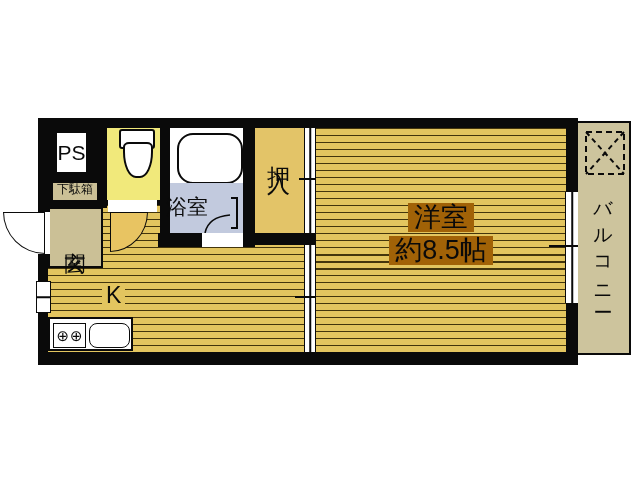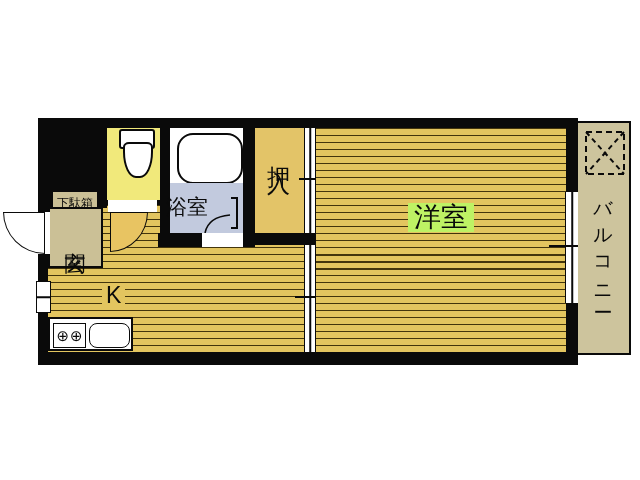--- a/index.html
+++ b/index.html
@@ -23,21 +23,21 @@
   .slider{position:absolute;background:#ffffff;border-left:1.5px solid #0a0a0a;border-right:1.5px solid #0a0a0a;box-sizing:border-box;}
   .slider .mid{position:absolute;left:50%;top:0;bottom:0;width:1.5px;background:#0a0a0a;transform:translateX(-50%);}
   .winh{position:absolute;background:#ffffff;border:1.5px solid #0a0a0a;box-sizing:border-box;}
   .winh .mid{position:absolute;top:50%;left:0;right:0;height:1.5px;background:#0a0a0a;transform:translateY(-50%);}
   .tick{position:absolute;background:#0a0a0a;height:2px;}
   
   .swing{position:absolute;border:1.5px solid #0a0a0a;box-sizing:border-box;}
   
   .lbl{position:absolute;color:#0a0a0a;white-space:nowrap;line-height:1;}
   .vtext{writing-mode:vertical-rl;text-orientation:mixed;}
-  .patch{background:#bef264;padding:1px 6px;display:inline-block;}
+  .patch{background:#a16207;padding:1px 6px;display:inline-block;}
   
   .toilet-tank{position:absolute;background:#fff;border:2px solid #0a0a0a;border-radius:3px;}
   .toilet-bowl{position:absolute;background:#fff;border:2px solid #0a0a0a;
                border-radius:6px 6px 13px 13px / 5px 5px 26px 26px;}
   .tub{position:absolute;background:#fff;border:2px solid #0a0a0a;border-radius:16px;}
   .sink{position:absolute;background:#fff;border:1.5px solid #0a0a0a;border-radius:8px;}
   .burners{position:absolute;border:1.5px solid #0a0a0a;background:#fff;display:flex;
            align-items:center;justify-content:center;gap:1px;font-size:15px;line-height:1;}
 </style>
 </head>
@@ -81,29 +81,33 @@
     </div>
   <div class="slider" style="left:304px;top:245px;width:12px;height:107px;">
       <div class="mid"></div>
     </div>
   <div class="tick" style="left:299px;top:178px;width:26px;"></div>
   <div class="tick" style="left:295px;top:296px;width:30px;"></div>
 
   <div class="wood" style="left:316px;top:128px;width:250px;height:224px;"></div>
   <div class="abs" style="left:316px;top:203px;width:250px;height:70px;text-align:center;">
     <div class="lbl patch" style="position:static;font-size:27px;margin-bottom:4px;">洋室</div><br>
+    <div class="lbl patch" style="position:static;font-size:27px;">約8.5帖</div>
   </div>
 
   <div class="slider" style="left:565px;top:192px;width:14px;height:111px;">
       <div class="mid" style="width:1.5px;"></div>
     </div>
   <div class="tick" style="left:549px;top:245px;width:42px;"></div>
 
+  <div class="abs white bx" style="left:55px;top:131px;width:33px;height:43px;display:flex;align-items:center;justify-content:center;">
+    <span class="lbl" style="position:static;font-size:21px;">PS</span>
+  </div>
 
-  <div class="abs tan bx" style="left:51px;top:190px;width:48px;height:21px;display:flex;align-items:flex-end;justify-content:center;">
+  <div class="abs tan bx" style="left:51px;top:181px;width:48px;height:21px;display:flex;align-items:flex-start;justify-content:center;">
     <span class="lbl" style="position:static;font-size:12px;">下駄箱</span>
   </div>
 
   <div class="abs tan bx" style="left:48px;top:207px;width:55px;height:61px;display:flex;align-items:center;justify-content:center;">
     <span class="lbl vtext" style="position:static;font-size:21px;letter-spacing:3px;">玄関</span>
   </div>
 
   <div class="abs white" style="left:38px;top:211px;width:12px;height:44px;border-top:1.5px solid #0a0a0a;border-bottom:1.5px solid #0a0a0a;"></div>
   <div class="swing white" style="left:3px;top:212px;width:42px;height:42px;border-radius:0 0 0 100%;"></div>
 

